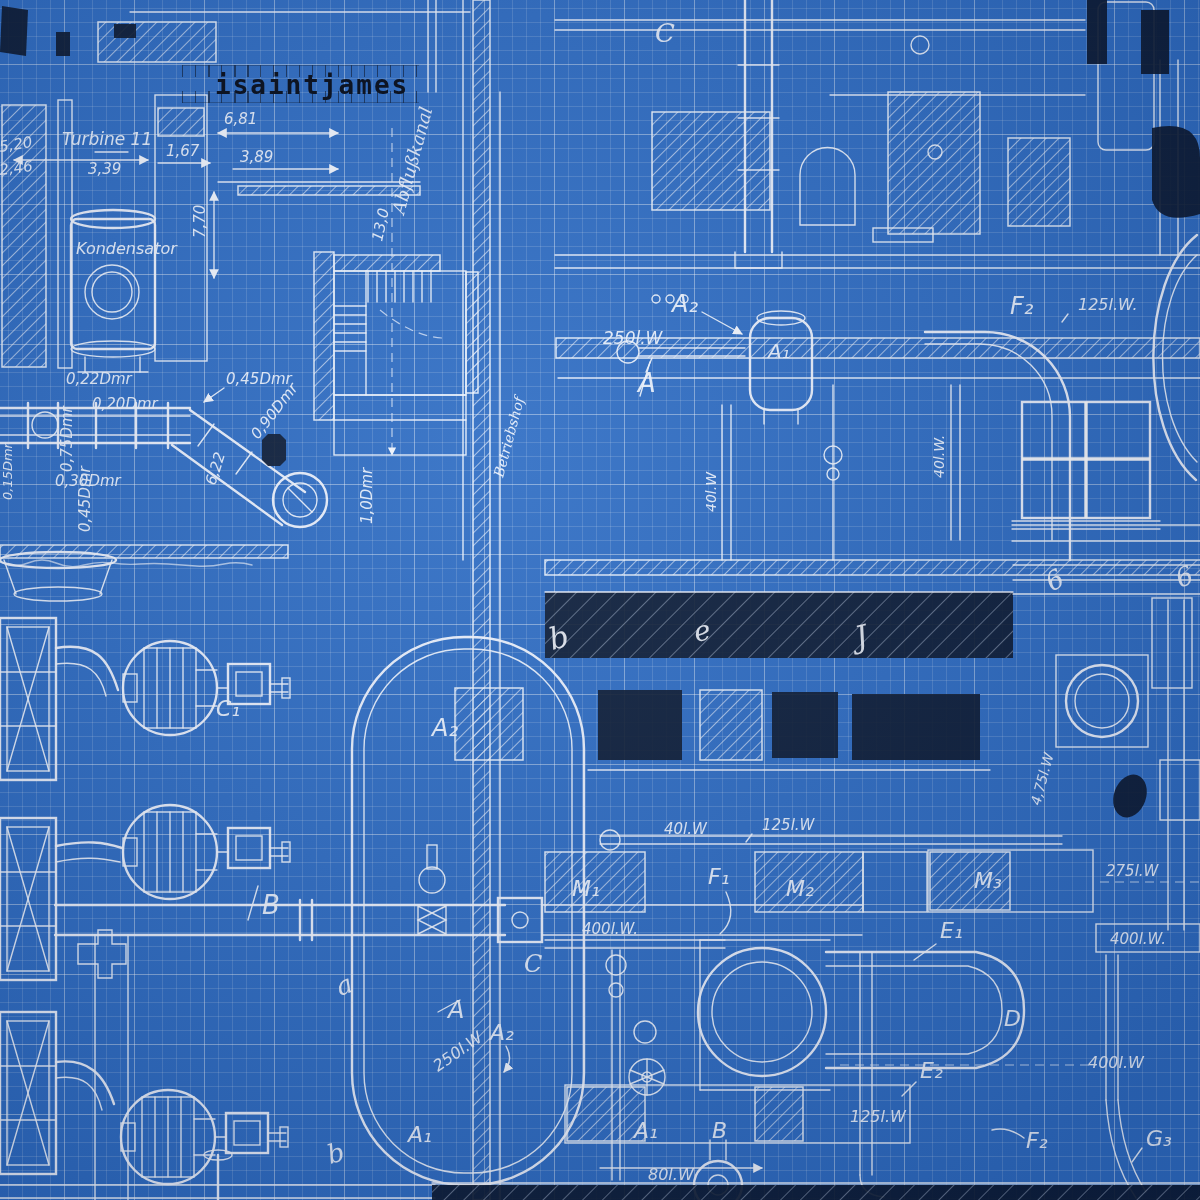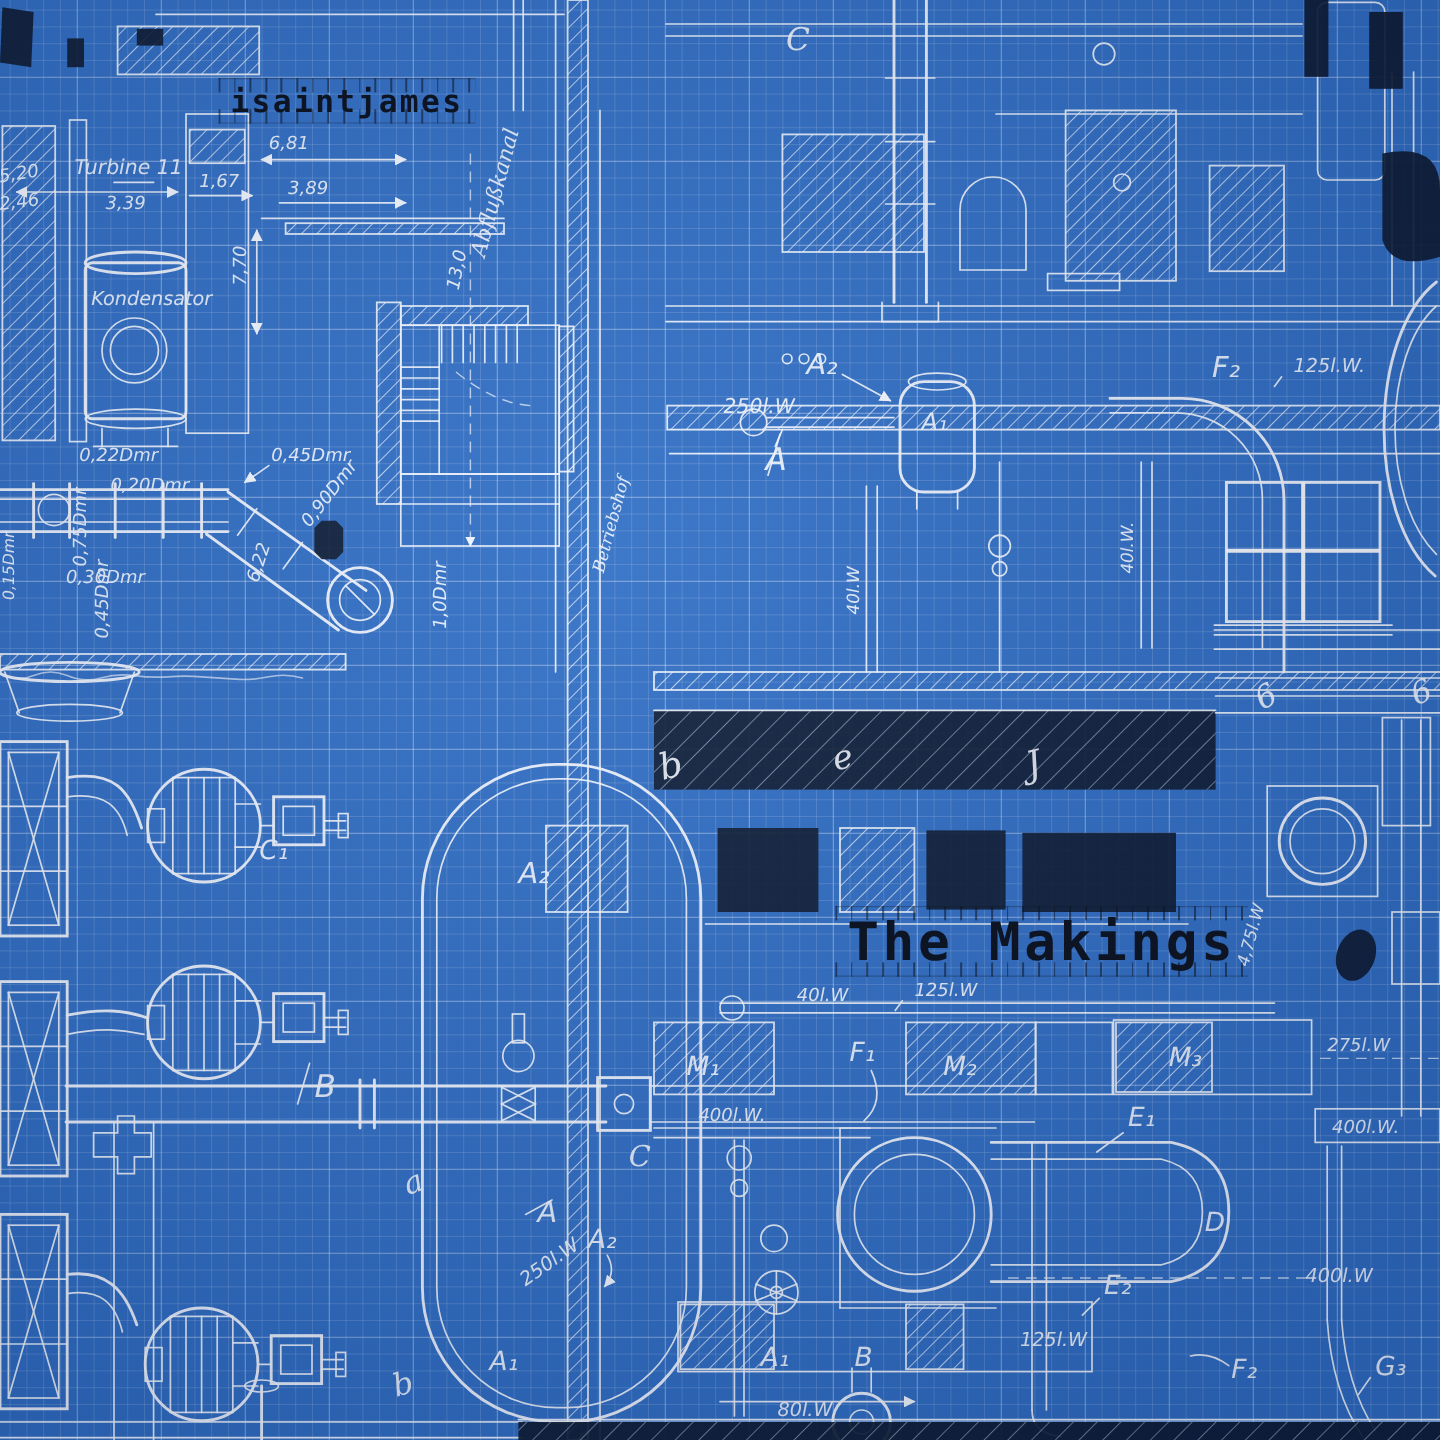--- a/index.html
+++ b/index.html
@@ -21,21 +21,21 @@
   .w1{stroke:#f2f7ff;stroke-width:1.4;fill:none;stroke-opacity:.92;stroke-linecap:round;}
   .w2{stroke:#f2f7ff;stroke-width:2.4;fill:none;stroke-opacity:.95;stroke-linecap:round;}
   .w3{stroke:#ffffff;stroke-width:3.4;fill:none;stroke-opacity:.95;}
   .wd{stroke:#eaf2ff;stroke-width:1.2;fill:none;stroke-opacity:.75;stroke-dasharray:9 6;}
   .hx{fill:url(#ph);stroke:#f2f7ff;stroke-width:1.5;stroke-opacity:.9;}
   .dk{fill:#0b1930;fill-opacity:.92;stroke:none;}
   .lb{fill:#eef5ff;font-style:italic;font-family:"DejaVu Sans",sans-serif;opacity:.95;}
   .lc{fill:#f4f8ff;font-style:italic;font-family:"DejaVu Serif",serif;opacity:.9;}
   .title{
     position:absolute;color:#0d1423;font-family:"DejaVu Sans Mono",monospace;
-    font-weight:bold;white-space:nowrap;z-index:5;
+    font-weight:bold;white-space:nowrap;z-index:5;padding-left:23px;
   }
   #artist{left:192px;top:70px;font-size:26px;letter-spacing:2px;}
   #album{left:706px;top:760px;font-size:44px;letter-spacing:3px;}
   .ticks{position:absolute;left:-10px;right:-10px;height:11px;opacity:.75;pointer-events:none;
     background:repeating-linear-gradient(90deg, rgba(13,20,35,.75) 0 1.5px, transparent 1.5px 13px);}
   .ticks.top{top:-5px;border-top:1px solid rgba(13,20,35,.4);}
   .ticks.bot{bottom:-3px;border-bottom:1px solid rgba(13,20,35,.4);}
 </style>
 </head>
 <body>
@@ -441,20 +441,15 @@
     <path d="M1152,128 q48,-10 48,30 l0,56 q-40,12 -48,-14 z" class="dk"></path>
   </g>
 </svg>
 
 <div class="title" id="artist">
   <div class="ticks top"></div>
   <span>isaintjames</span>
   <div class="ticks bot"></div>
 </div>
 
-<div class="title" id="album">
-  <div class="ticks top"></div>
-  <span>The Makings</span>
-  <div class="ticks bot"></div>
-</div>
 
 <div class="vignette"></div>
 </div>
 
 </body></html>

